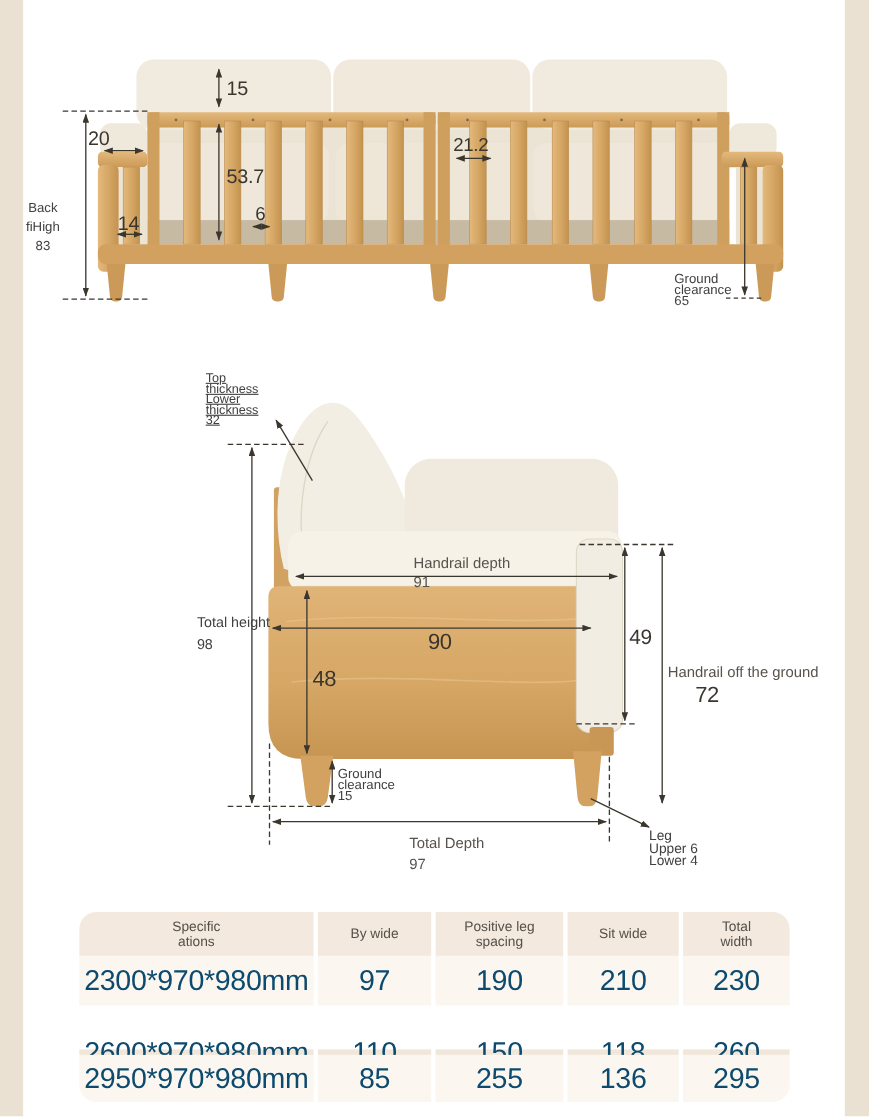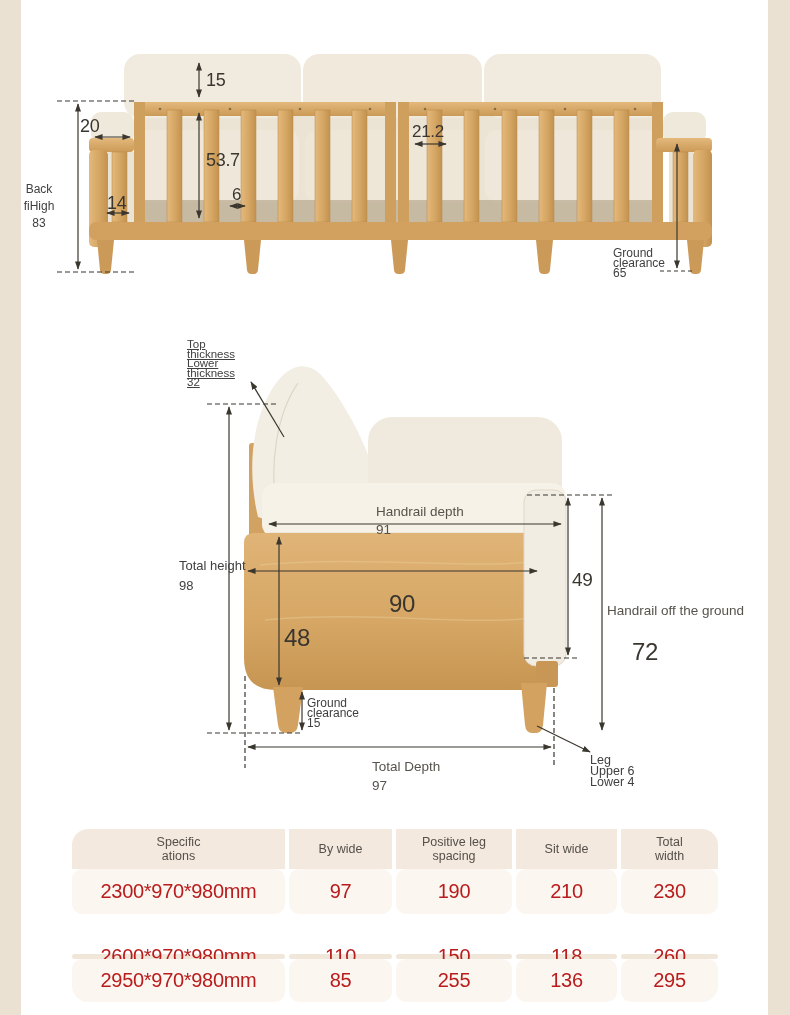--- a/index.html
+++ b/index.html
@@ -7,37 +7,37 @@
        font-family:"Liberation Sans", sans-serif;overflow:hidden;}
   .abs{position:absolute;}
   .pre{white-space:pre-line;}
   
   .margin-strip{position:absolute;top:0;bottom:0;width:21px;background:#eae1d3;}
   .margin-left{left:0;}
   .margin-right{right:0;width:22px;}
   
   .dim{position:absolute;color:#3a362f;font-size:18px;line-height:18px;letter-spacing:-0.3px;}
   .dim-sm{font-size:17px;line-height:17px;}
-  .dim-lg{font-size:24px;line-height:20px;margin-top:20px;}
+  .dim-lg{font-size:20px;line-height:20px;}
   .lbl{position:absolute;color:#404040;font-size:12px;line-height:15px;}
   .lbl-tight{line-height:10px;}
   .lbl-dark{color:#57524b;font-size:13.5px;}
   .ctr{text-align:center;}
   
   svg.overlay{position:absolute;left:0;top:0;pointer-events:none;}
   
   .spec-table{position:absolute;left:72px;top:829px;width:646px;height:173px;
               display:grid;grid-template-columns:213px 103px 116px 101px 97px;
               grid-template-rows:40px 45px 45px 43px;column-gap:4px;
               border-radius:16px;overflow:hidden;background:#ffffff;}
   .cell{display:flex;align-items:center;justify-content:center;text-align:center;}
   .hdr{background:#f3e9de;color:#55504a;font-size:12.5px;line-height:14px;}
   .r-light{background:#fbf6f0;}
   .r-beige{background:#f0e7da;margin-top:40px;}
-  .cell.val{font-size:20px;color:#b91c1c;letter-spacing:-0.3px;border-radius:10px;}
+  .cell.val{font-size:26px;color:#0c4a6e;letter-spacing:-0.3px;}
 </style>
 </head>
 <body>
 
 <div class="margin-strip margin-left"></div>
 <div class="margin-strip margin-right"></div>
 
 <svg class="abs" style="left:85px;top:50px;" width="635" height="235" viewBox="0 0 635 235">
   <defs>
     <linearGradient id="woodV" x1="0" y1="0" x2="1" y2="0">

